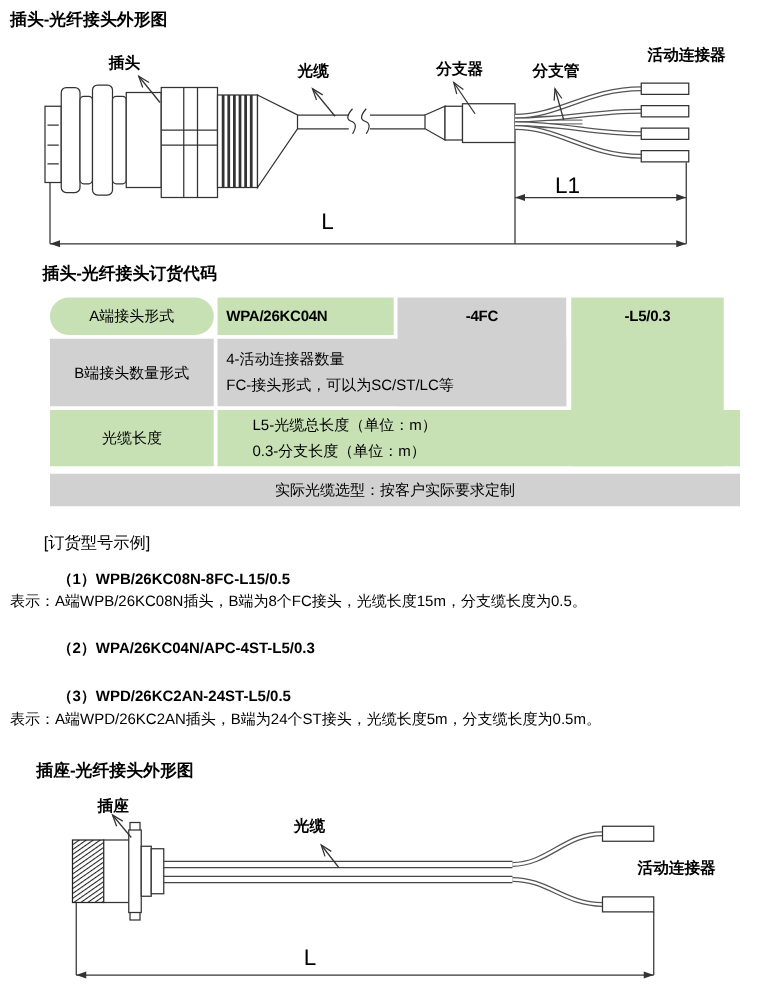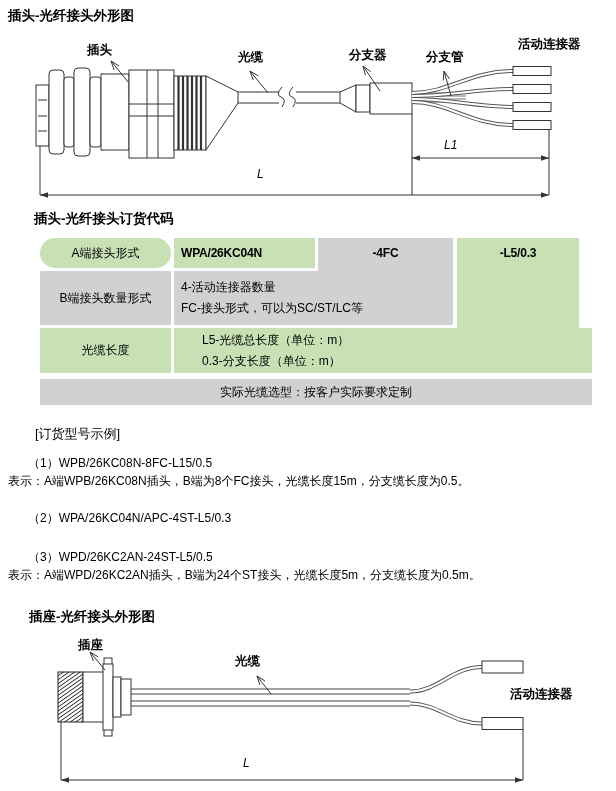--- a/index.html
+++ b/index.html
@@ -13,33 +13,33 @@
   .page{position:relative;width:616px;height:791px;background:#fff;}
 
   .title{position:absolute;font-weight:700;font-size:13.5px;white-space:nowrap;}
   .t1{left:8px;top:7px;}
   .t2{left:34px;top:210px;}
   .t3{left:29px;top:608px;}
 
   .diagram{position:absolute;left:0;width:608px;}
   .diagram svg{position:absolute;left:0;top:0;}
   .dlabel{position:absolute;font-weight:700;font-size:12.5px;white-space:nowrap;}
-  .dim{position:absolute;font-size:12px;font-weight:400;white-space:nowrap;font-style:italic;}
+  .dim{position:absolute;font-size:18px;font-weight:400;white-space:nowrap;}
 
   .order-table{position:absolute;left:40px;top:238px;width:552px;height:167px;}
   .tcell{position:absolute;font-size:12px;overflow:hidden;white-space:nowrap;}
   .bg-green{background:var(--green);}
   .bg-gray{background:var(--gray);}
   .cc{display:flex;align-items:center;justify-content:center;text-align:center;}
   .code{font-weight:700;letter-spacing:-0.2px;}
   .vlines{padding:6px 0 0 7px;line-height:21px;}
   .vlines div{white-space:nowrap;}
 
   .ex-head{position:absolute;left:35px;top:425px;font-size:13px;}
-  .ex-code{position:absolute;left:28px;font-size:12px;font-weight:400;white-space:nowrap;}
+  .ex-code{position:absolute;left:46px;font-size:12px;font-weight:700;white-space:nowrap;}
   .ex-desc{position:absolute;left:8px;font-size:12px;white-space:nowrap;}
 </style>
 </head>
 <body>
 
 <div class="page">
 
   <div class="title t1">插头-光纤接头外形图</div>
 
   <div class="diagram" style="top:30px;height:175px;">

